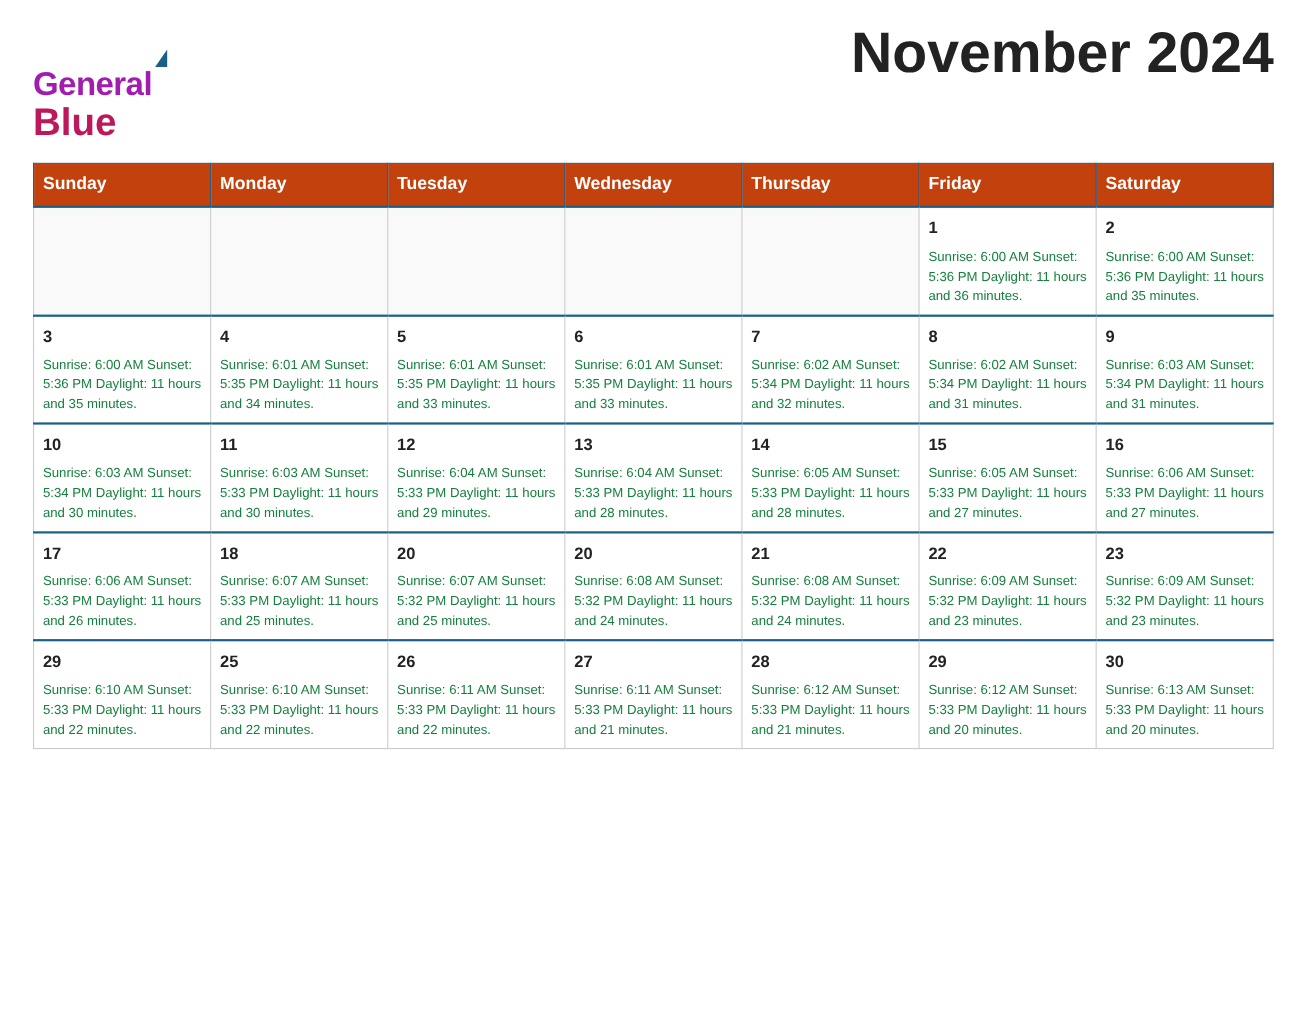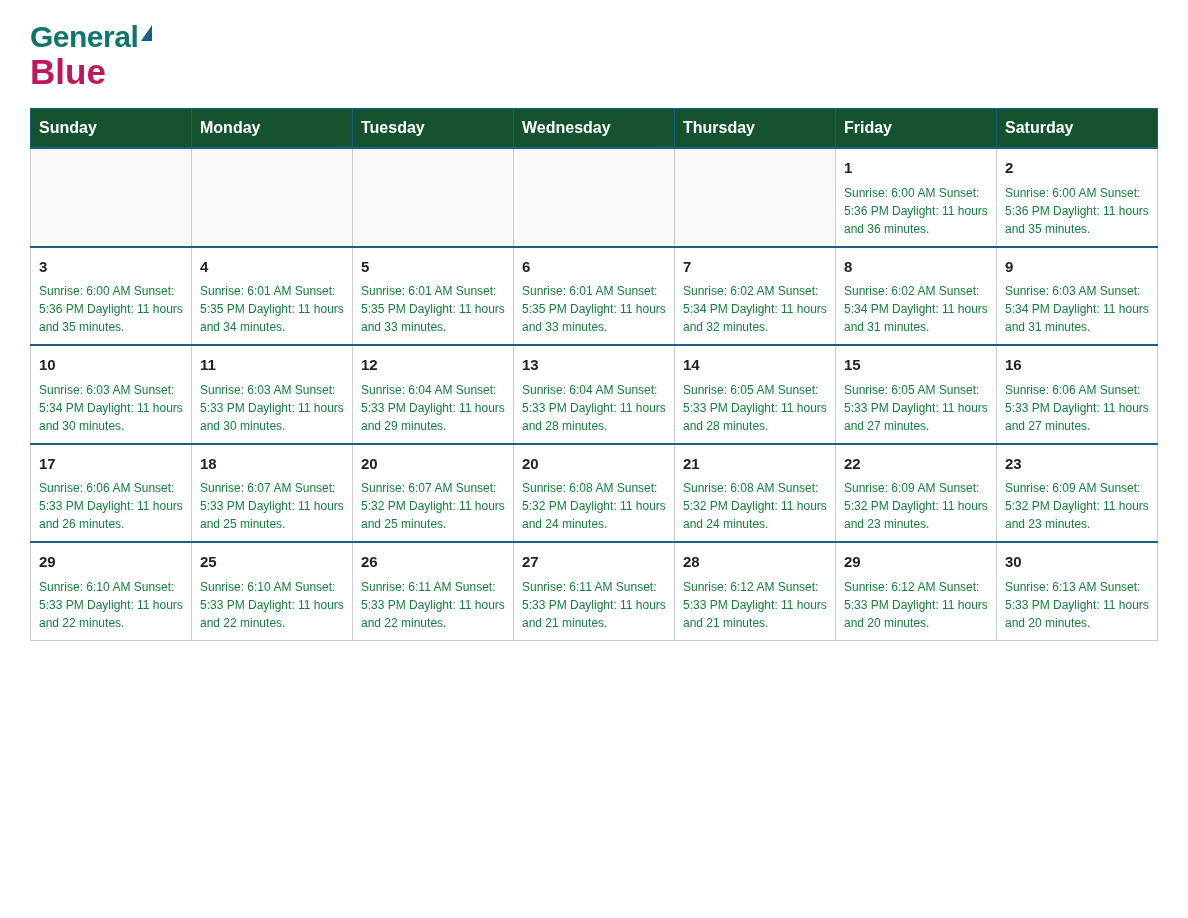--- a/index.html
+++ b/index.html
@@ -34,21 +34,21 @@
       font-size: 22px;
       color: #444;
       margin-top: 4px;
     }
     .calendar {
       width: 100%;
       border-collapse: collapse;
       margin-top: 8px;
     }
     .calendar thead tr th {
-      background-color: #14532d;
+      background-color: #c2410c;
       color: #fff;
       font-size: 16px;
       font-weight: bold;
       padding: 10px 8px;
       text-align: left;
       border: 1px solid #1a5f8a;
     }
     .calendar tbody tr td {
       vertical-align: top;
       padding: 8px;
@@ -75,22 +75,23 @@
       color: #15803d;
       line-height: 1.5;
     }
     .logo-wrapper {
       display: flex;
       align-items: center;
     }
     .logo-general {
       font-size: 30px;
       font-weight: bold;
-      color: #0f766e;
+      color: #a21caf;
       letter-spacing: -0.5px;
+      margin-top: 40px;
     }
     .logo-blue-text {
       color: #be185d;
       font-size: 35px;
       font-weight: bold;
     }
     .logo-icon {
       display: inline-block;
       width: 0;
       height: 0;
@@ -114,20 +115,21 @@
   <div class="logo">
     <div class="logo-wrapper">
       <span class="logo-general">General</span>
       <span class="logo-icon"></span>
     </div>
     <div class="logo-line2">
       <span class="logo-blue-text">Blue</span>
     </div>
   </div>
   <div class="title-block">
+    <div class="month-title">November 2024</div>
   </div>
 </div>
 
 <table class="calendar">
   <thead>
     <tr>
     <th>Sunday</th>
         <th>Monday</th>
         <th>Tuesday</th>
         <th>Wednesday</th>

